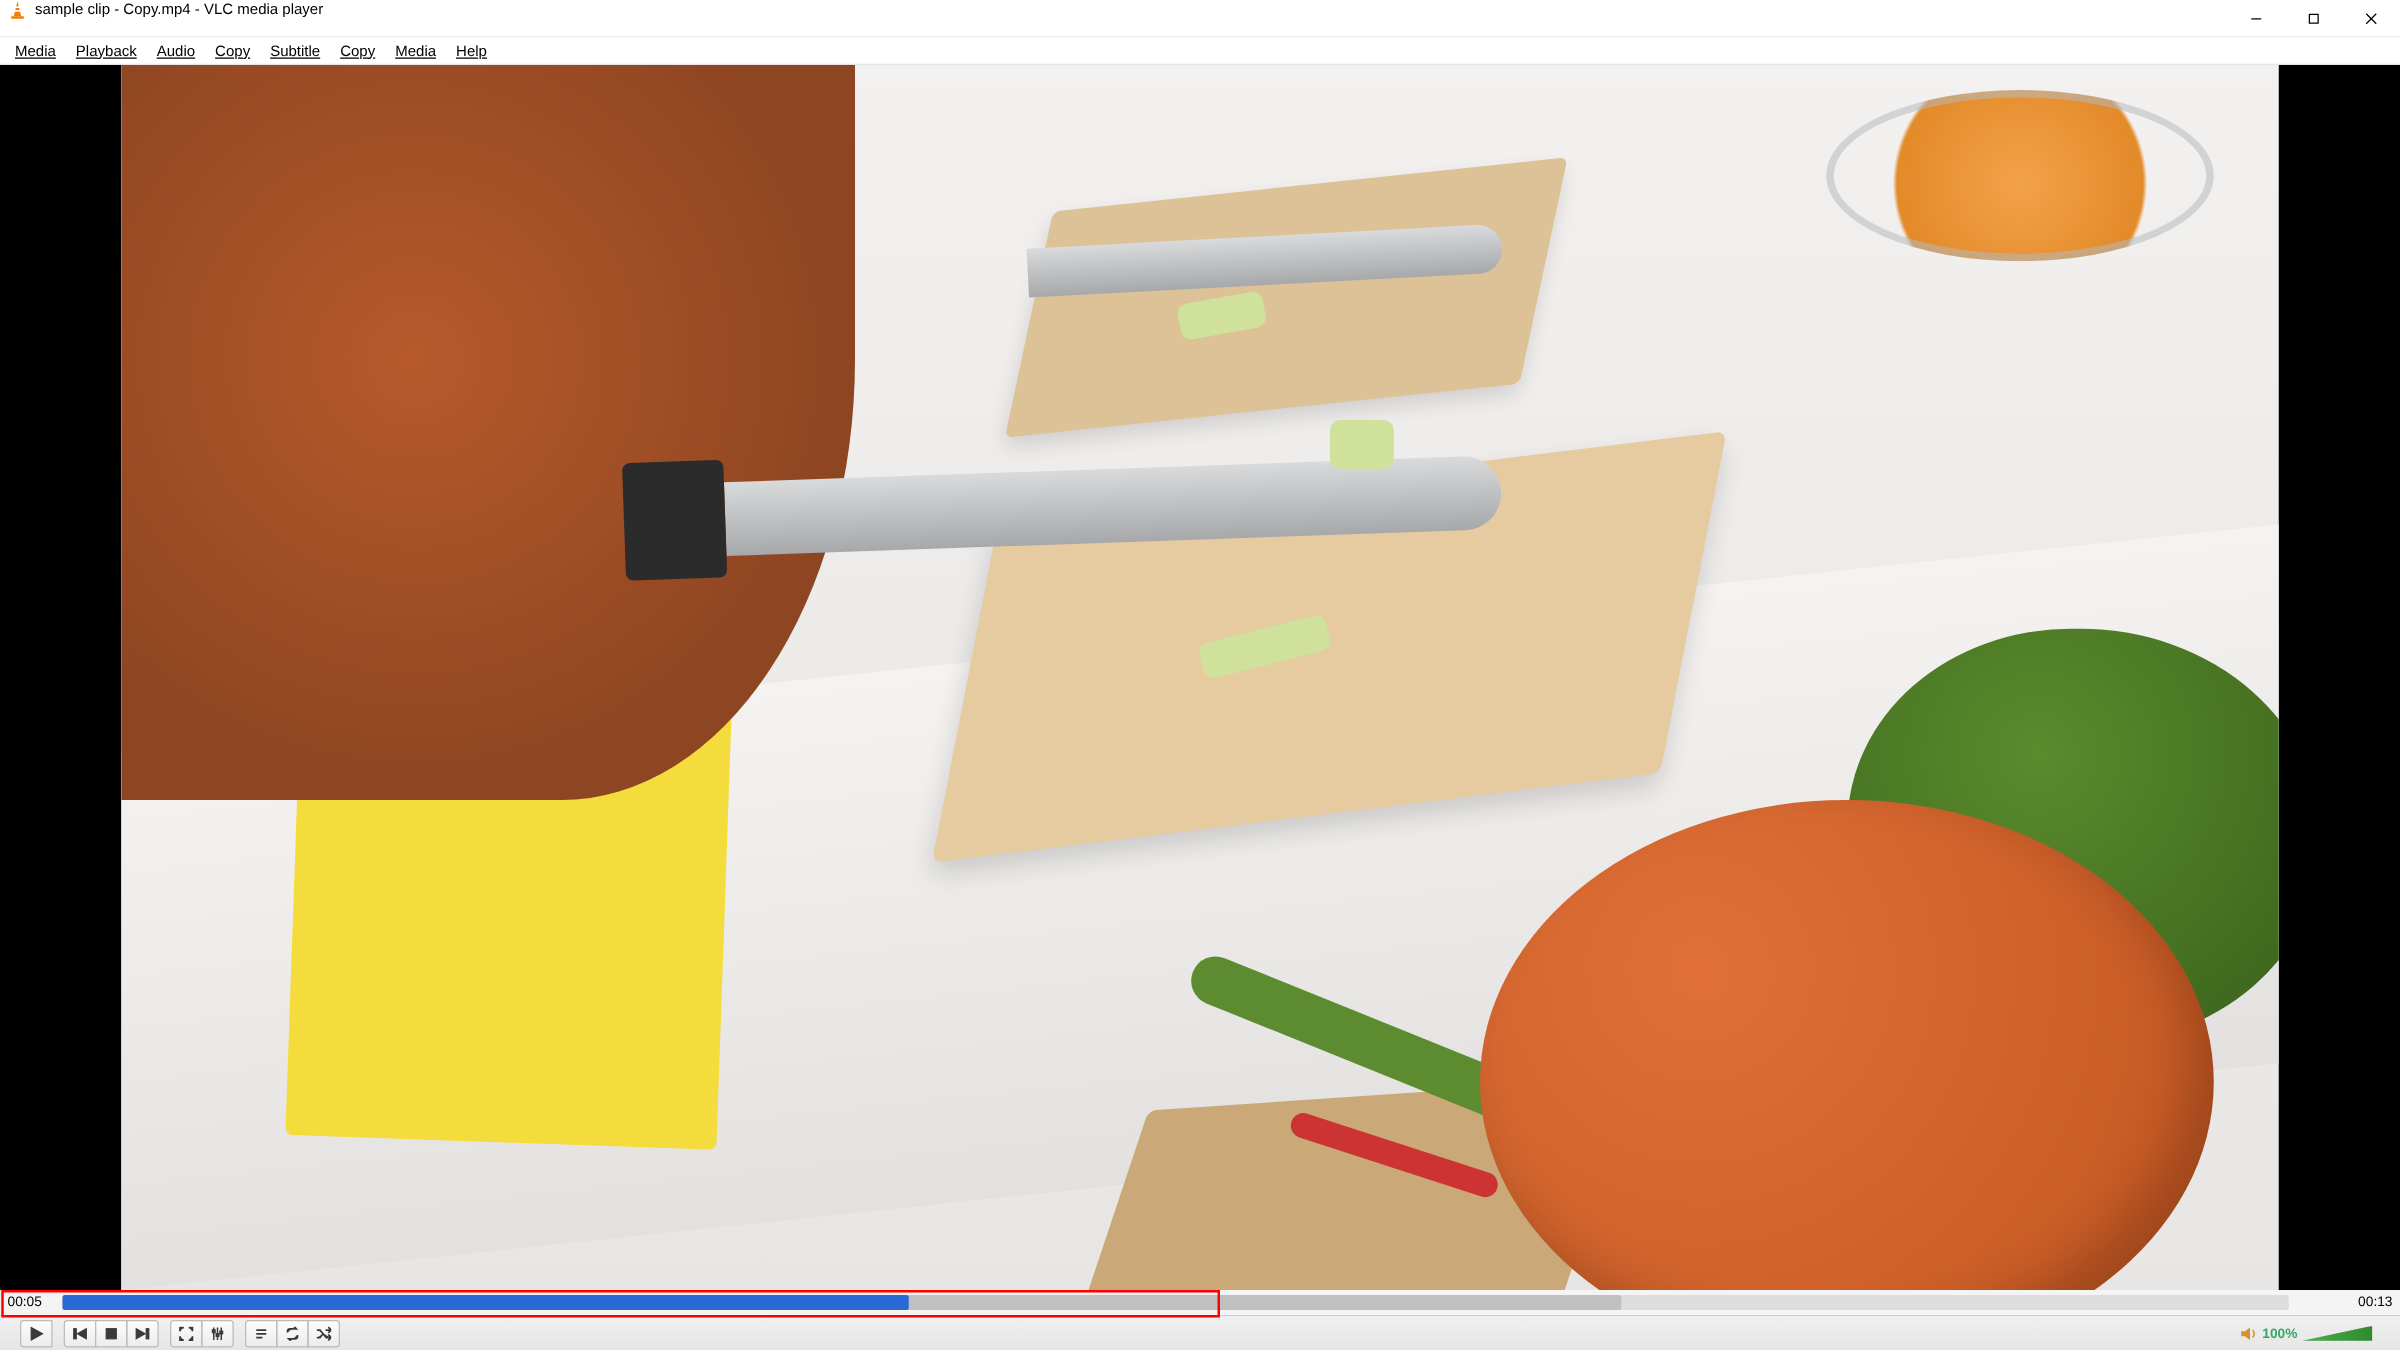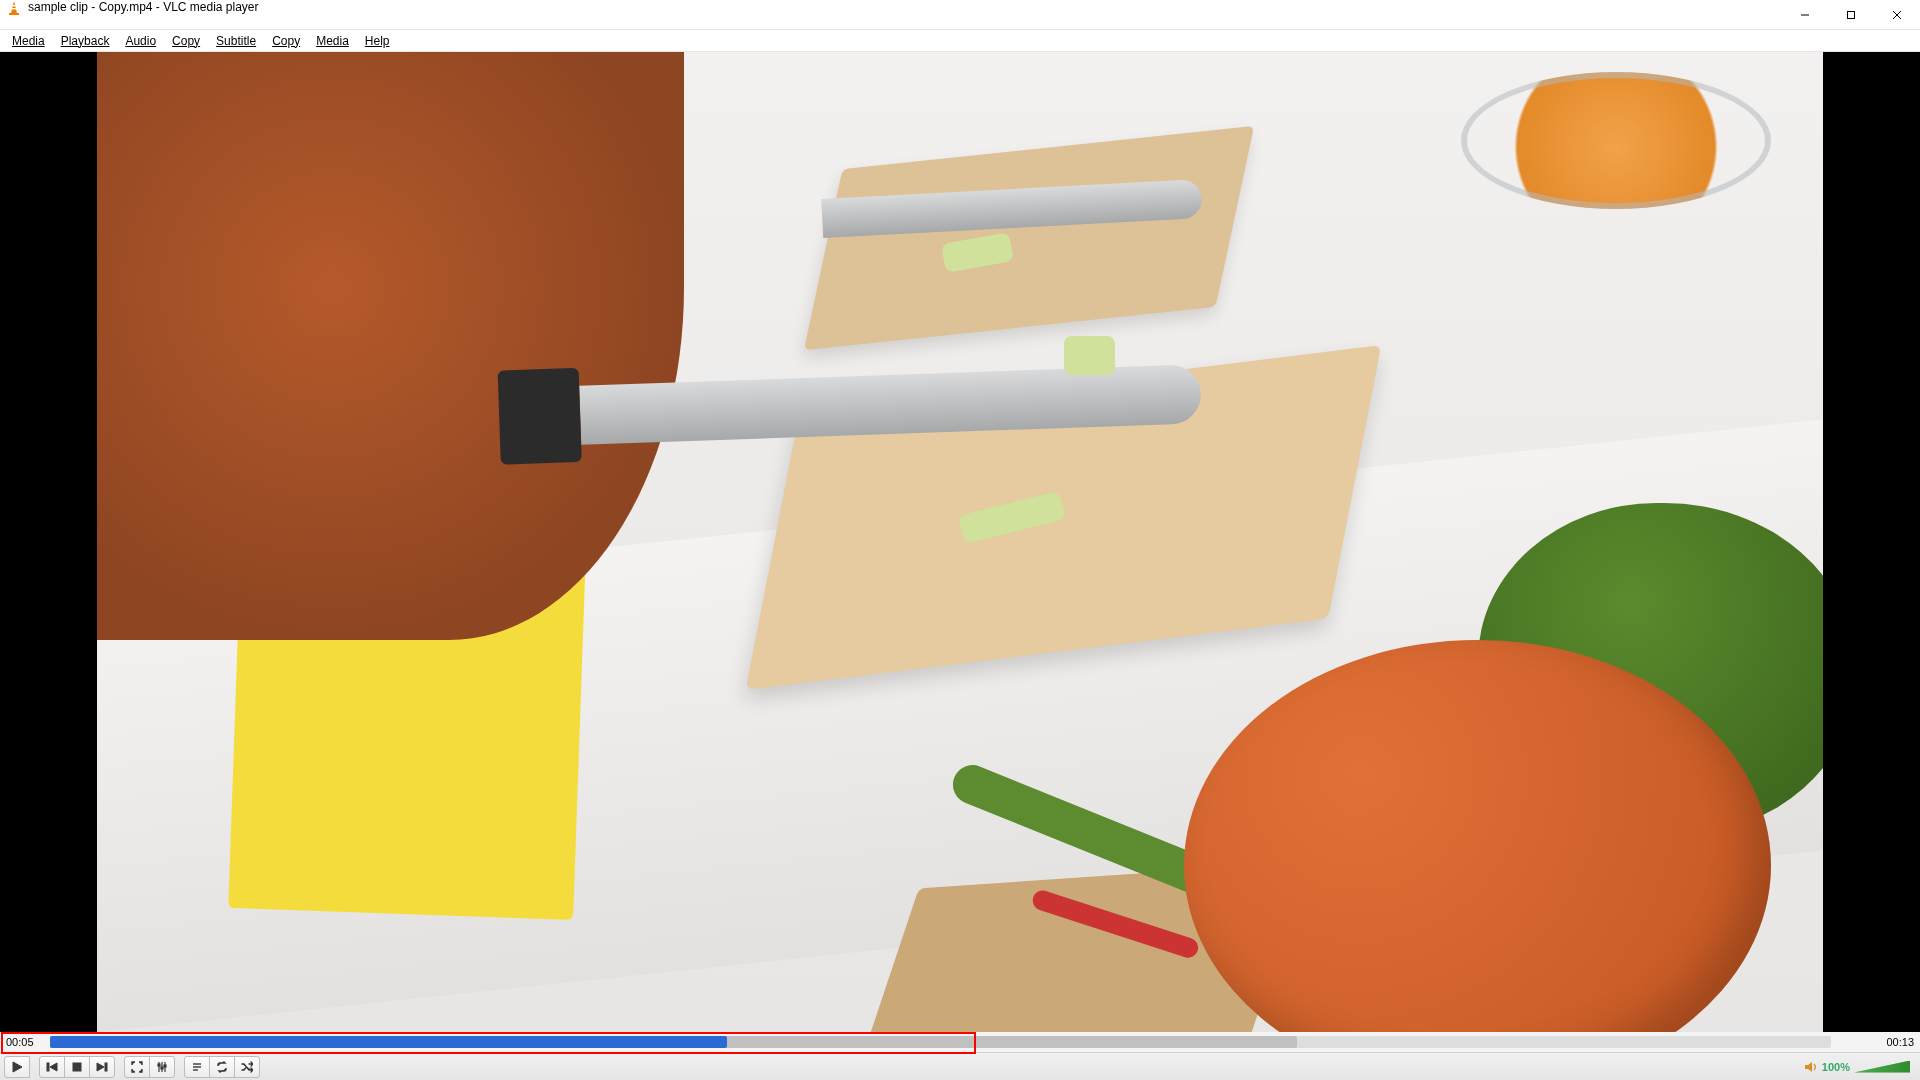--- a/index.html
+++ b/index.html
@@ -43,21 +43,21 @@
   
   .seek-row { height:20px; display:flex; align-items:center; background:#f4f4f4; padding:0 6px; gap:10px; font-size:11px; color:#000; }
   .seek-row .time { width:34px; text-align:left; }
   .seek-row .time.right { text-align:right;margin-left:39px; }
   .seek-track { position:relative; flex:1; height:12px; background:#ddd; border-radius:2px; }
   .seek-fill  { position:absolute; left:0; top:0; bottom:0; background:#2a6ad4; border-radius:2px; }
   .seek-buffer{ position:absolute; left:0; top:0; bottom:0; background:#c0c0c0; border-radius:2px; }
   .seek-highlight { position:absolute; border:2px solid #f00; pointer-events:none; }
 
   
-  .controls { height:28px; background:linear-gradient(#f0f0f0,#e6e6e6); display:flex; align-items:center; padding:0 4px; gap:0; border-top:1px solid #d0d0d0;}
+  .controls { height:28px; background:linear-gradient(#f0f0f0,#e6e6e6); display:flex; align-items:center; padding:0 16px; gap:0; border-top:1px solid #d0d0d0;}
   .ctrl-btn { width:26px; height:22px; border:1px solid #bcbcbc; background:linear-gradient(#fdfdfd,#ececec); display:flex; align-items:center; justify-content:center; margin-right:-1px; }
   .ctrl-btn.first{ border-top-left-radius:3px; border-bottom-left-radius:3px;}
   .ctrl-btn.last { border-top-right-radius:3px; border-bottom-right-radius:3px;}
   .ctrl-group-gap{ width:10px;}
   .ctrl-btn svg{ width:12px; height:12px; fill:#3a3a3a; stroke:#3a3a3a;}
   .controls .flex{flex:1;}
   .vol-wrap{ display:flex; align-items:center; gap:4px; padding-right:6px;}
   .vol-label{ font-size:11px; color:#3a6; font-weight:600;}
   .vol-tri{ width:56px; height:16px; position:relative;}
   .vol-tri .bg{ position:absolute; left:0; right:0; bottom:2px; height:12px; background:linear-gradient(90deg,#d0d0d0,#d0d0d0); clip-path:polygon(0 100%,100% 0,100% 100%);}

